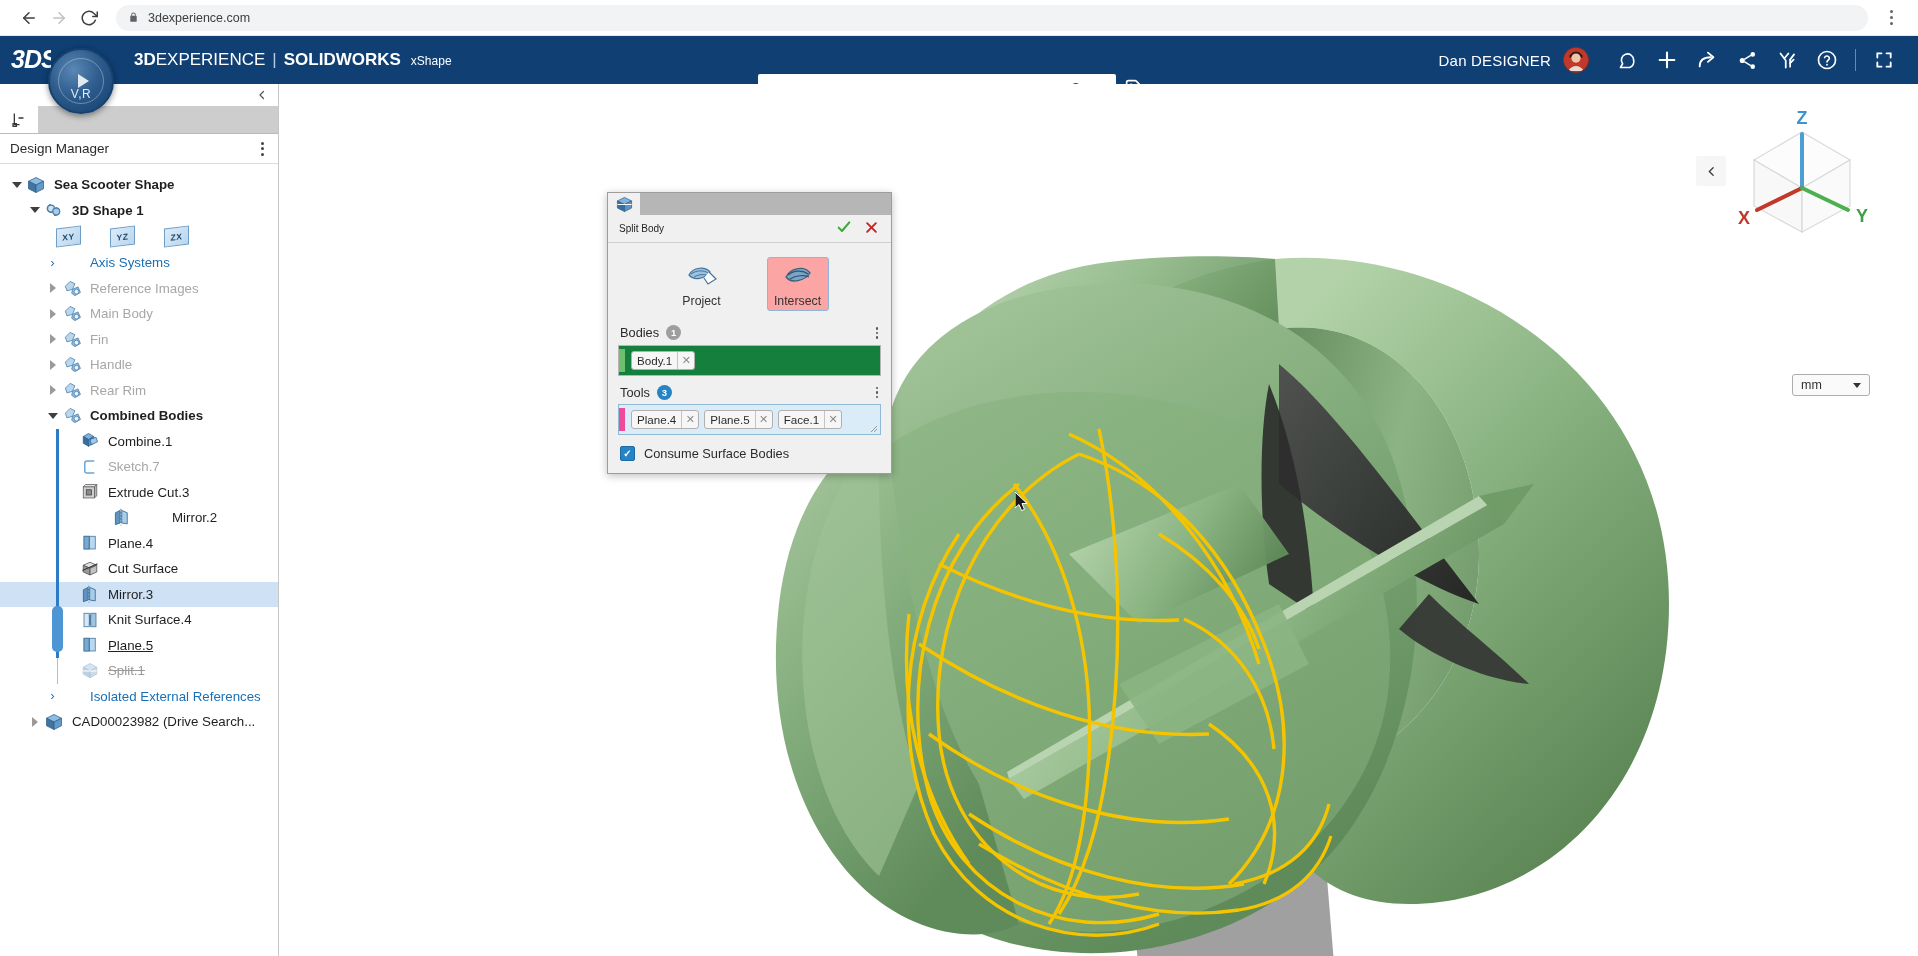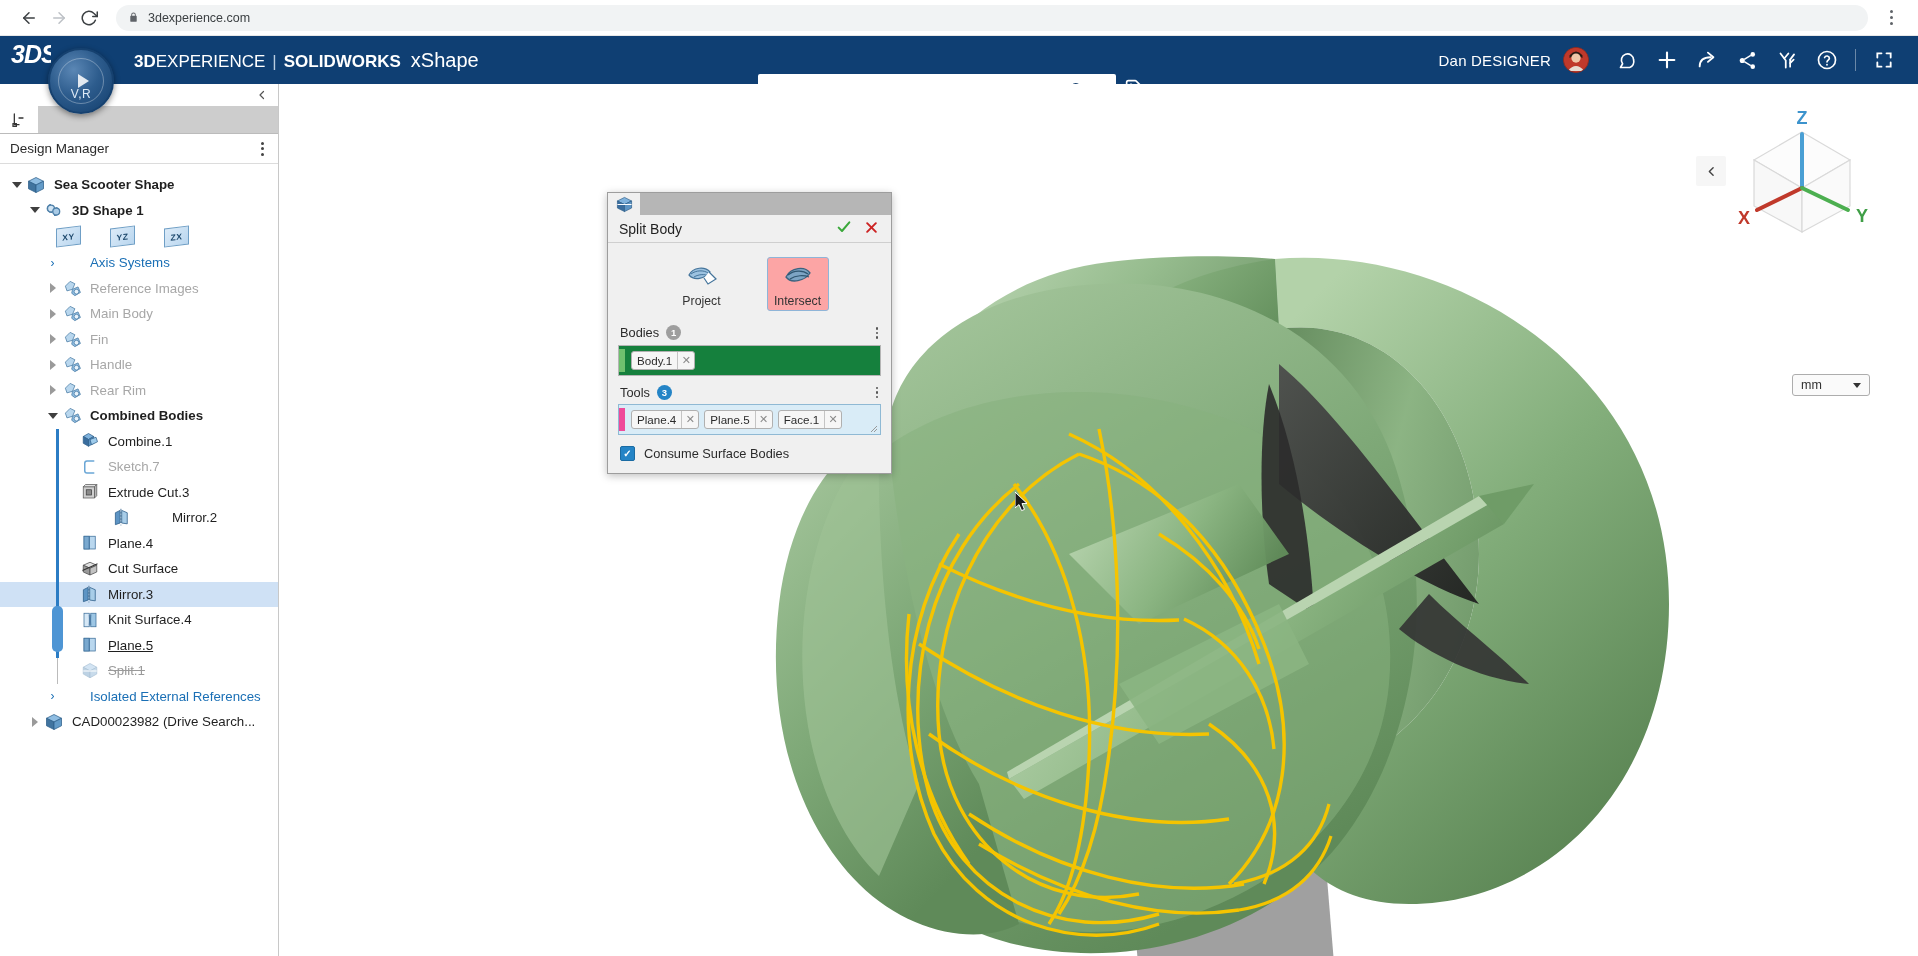--- a/index.html
+++ b/index.html
@@ -53,21 +53,21 @@
   .top-bar {
     height: 48px;
     background: #0f3f73;
     display: flex;
     align-items: center;
     position: relative;
     color: #ffffff;
   }
   .ds-logo {
     width: 62px; height: 40px;
-    display: flex; justify-content: center;
+    display: flex; align-items: center; justify-content: center;
     font-weight: bold; font-size: 26px;
     color: #ffffff;
     letter-spacing: -1px;
   }
   .compass {
     position: absolute;
     left: 48px; top: 12px;
     width: 66px; height: 66px;
     border-radius: 50%;
     background: radial-gradient(circle at 38% 32%, #5b87b5 0%, #2d5c8d 45%, #123d6b 100%);
@@ -98,21 +98,21 @@
   }
   .brand {
     margin-left: 72px;
     font-size: 17px;
     white-space: nowrap;
     display: flex; align-items: baseline; gap: 0;
   }
   .brand b { font-weight: 700; }
   .brand .thin { font-weight: 400; }
   .brand .sep { margin: 0 7px; font-weight: 300; color:#b9cde0; }
-  .brand .app { margin-left: 10px; font-weight: 400; font-size: 20px; }
+  .brand .app { margin-left: 10px; font-weight: 400; font-size: 12px; }
 
   .search-wrap {
     position: absolute;
     left: 758px; top: 38px;
     width: 358px; height: 30px;
     background: #ffffff;
     border-radius: 2px;
     display: flex; align-items: center;
     padding: 0 6px 0 12px;
   }
@@ -291,21 +291,21 @@
     width: 32px; background: #f0f0f0;
     display:flex;align-items:center;justify-content:center;
   }
   .dlg-header {
     height: 28px;
     display:flex; align-items:center;
     padding: 0 8px 0 11px;
     background: #f0f0f0;
     border-bottom: 1px solid #cfcfcf;
   }
-  .dlg-title { flex:1; font-size:14px; color:#1f1f1f; }
+  .dlg-title { flex:1; font-size:10px; color:#1f1f1f; }
   .ok-btn { color:#3aa83a; font-size:16px; padding:0 8px; font-weight:bold; }
   .cancel-btn { color:#cc2222; font-size:15px; padding:0 4px; font-weight:bold; }
   .dlg-body { padding: 10px 10px 12px 10px; }
   .mode-row { display:flex; justify-content:center; gap: 34px; padding: 4px 0 12px 0; }
   .mode {
     width: 62px;
     display:flex; flex-direction:column; align-items:center; gap:4px;
     padding: 4px 0 2px 0;
     border: 1px solid transparent;
     border-radius: 3px;

